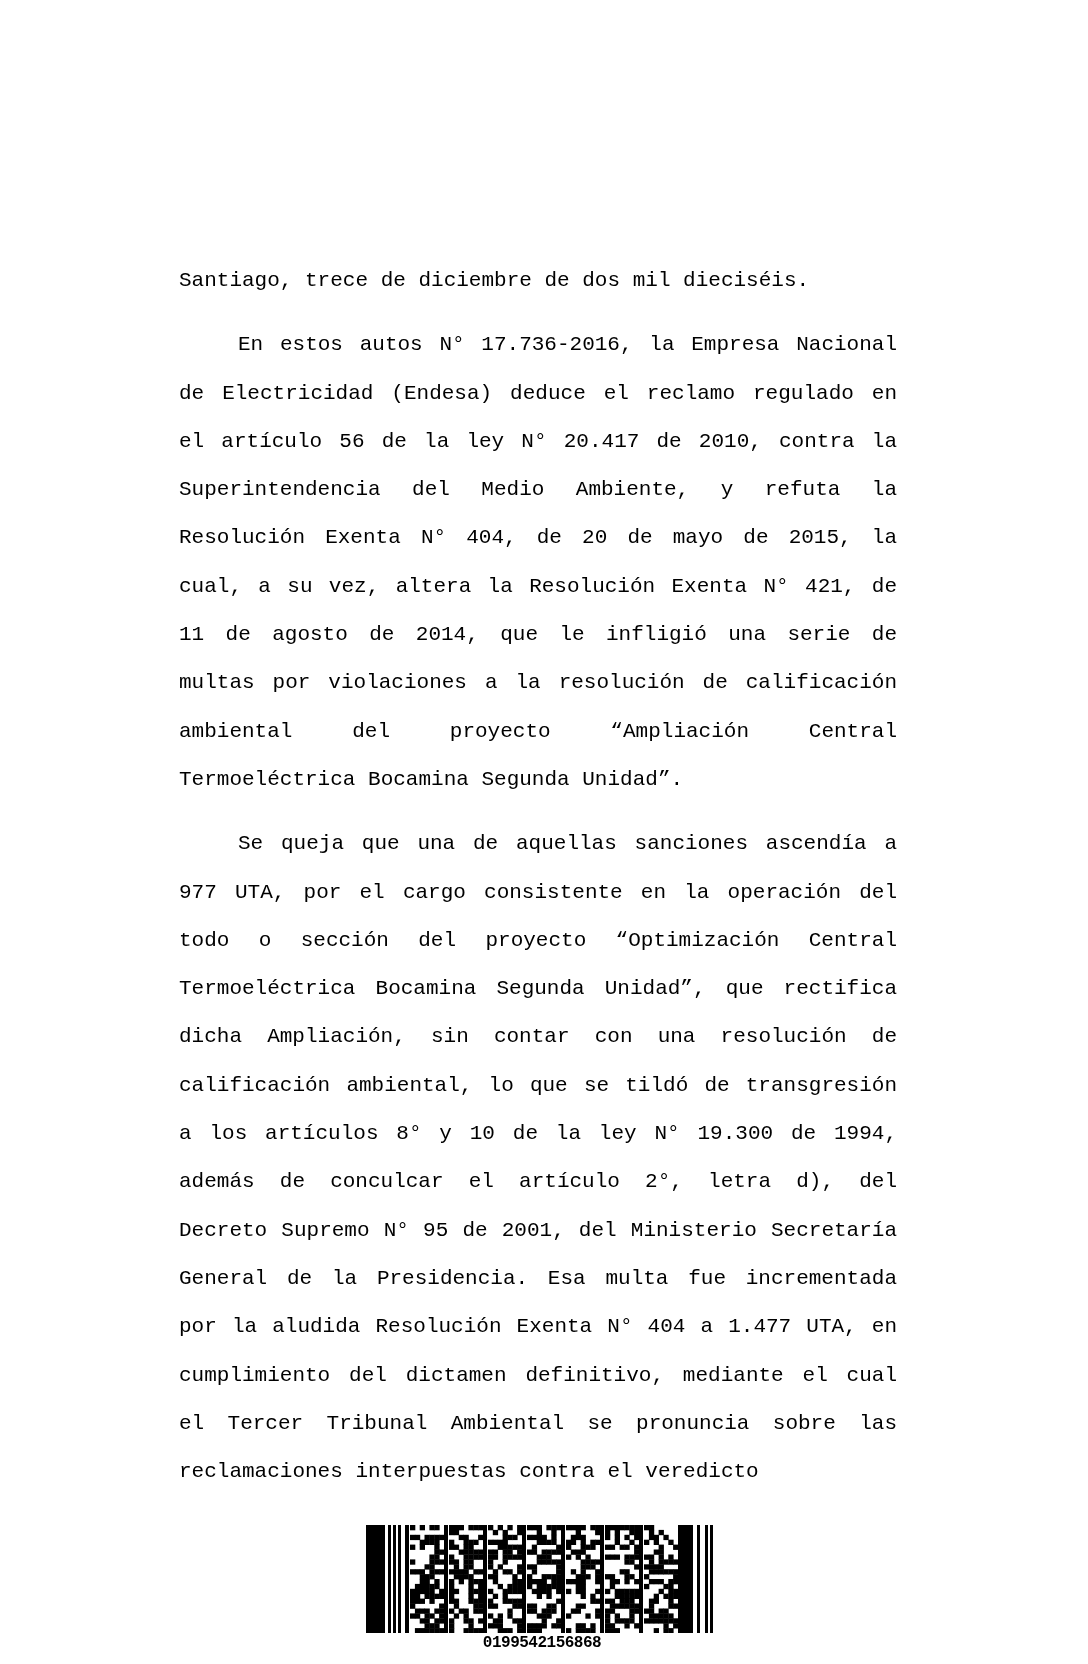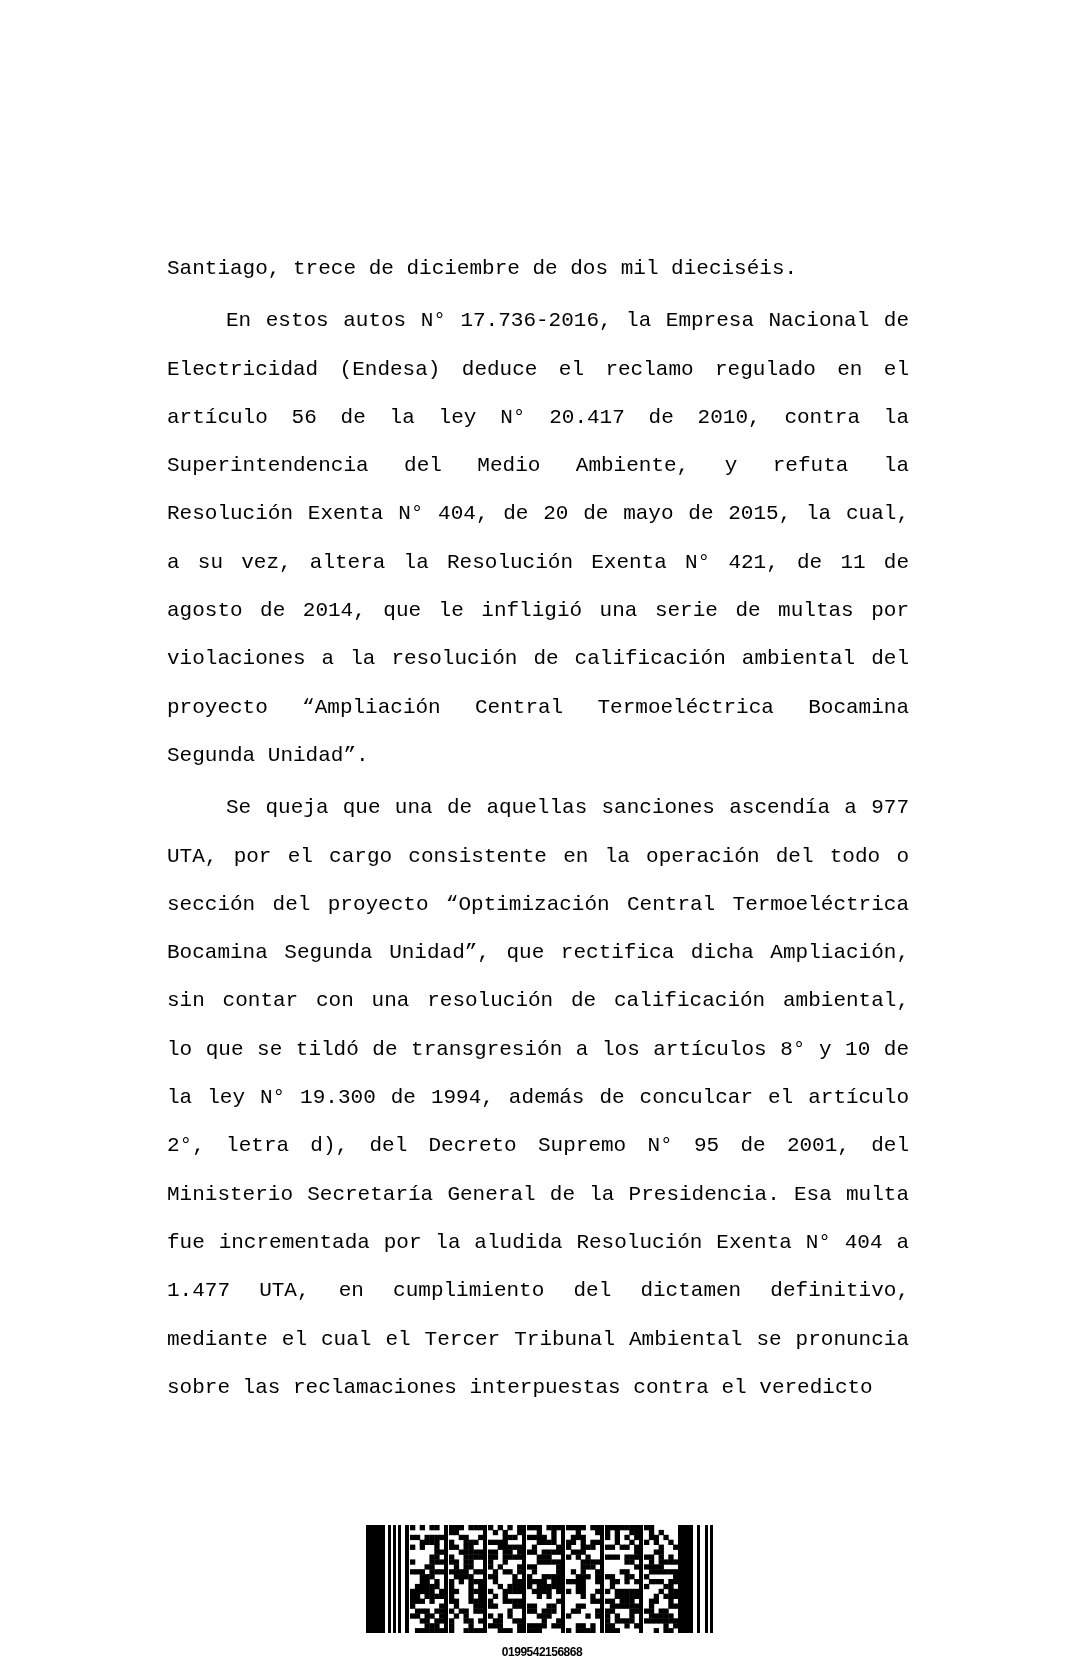--- a/index.html
+++ b/index.html
@@ -23,21 +23,21 @@
     top: 241px;
     left: 163px;
     width: 750px;
     color: #000000;
     font-family: "Liberation Mono", monospace;
     font-size: 21px;
     line-height: 48.3px;
     letter-spacing: 0;
   }
   .doc p {
-    margin: 4px;
+    margin: 16px;
     padding: 0;
     text-align: justify;
     text-align-last: left;
     text-justify: inter-word;
     text-indent: 59px;
   }
   .doc p.no-indent {
     text-indent: 0;
   }
   .doc p.heading {
@@ -50,25 +50,25 @@
     top: 1525px;
     width: 352px;
     text-align: center;
   }
   .barcode-svg {
     display: block;
     width: 352px;
     height: 108px;
   }
   .barcode-number {
-    margin-top: 10px;
+    margin-top: 1px;
     color: #000000;
-    font-family: Liberation Sans, sans-serif;
+    font-family: Liberation Mono, monospace;
     font-weight: bold;
-    font-size: 12px;
+    font-size: 16px;
     line-height: 18px;
     letter-spacing: -0.5px;
   }
 </style>
 </head>
 <body>
 
 <div class="page">
 
   <div class="doc">

